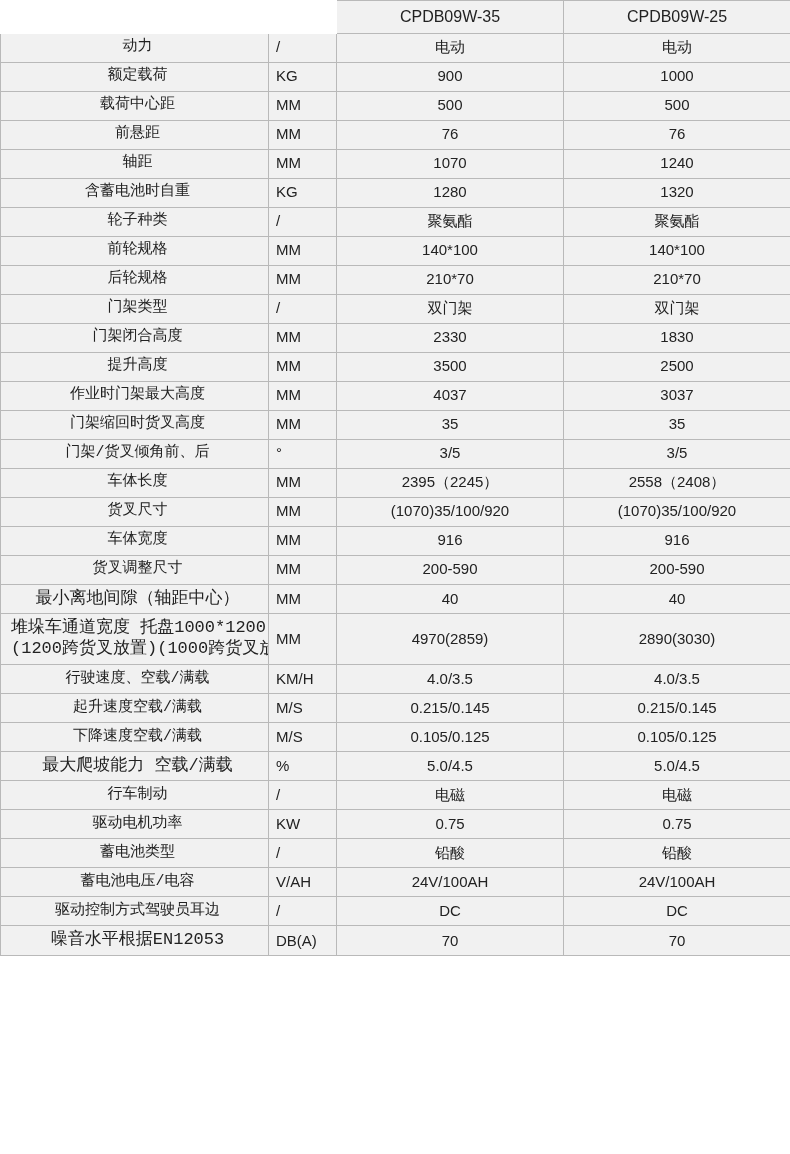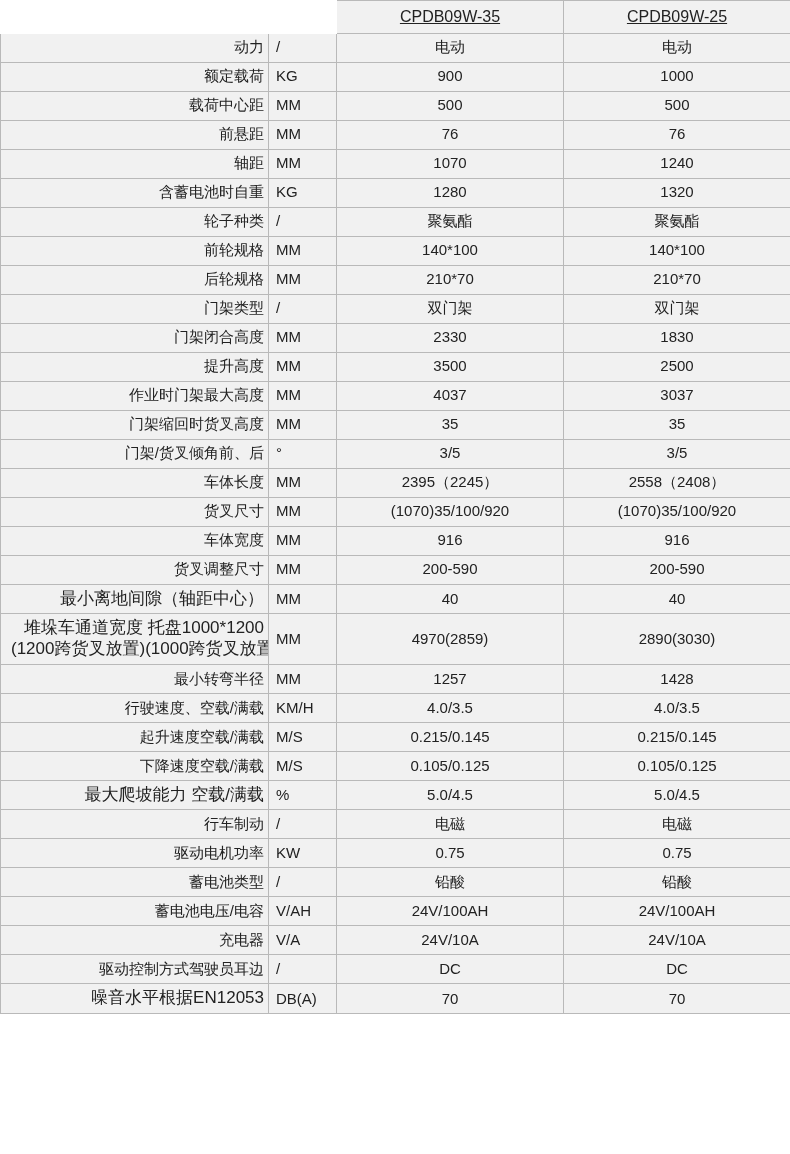--- a/index.html
+++ b/index.html
@@ -33,40 +33,40 @@
     line-height: 1.22;
     padding: 4px 4px;
     vertical-align: middle;
     background: #f1f1f1;
     height: 29px;
   }
   .spec-table tr.head td {
     background: #ffffff;
     border-top: 1px solid #ffffff;
     border-left: 1px solid #ffffff;
-    text-decoration: underline;
   }
   .spec-table tr.head td.model {
     background: #f1f1f1;
     border: 1px solid #b9b9b9;
     text-align: center;
     font-size: 16px;
     padding-top: 6px;
     padding-bottom: 6px;
   }
   .spec-table tr.head td.blank-name,
   .spec-table tr.head td.blank-unit {
     background: #ffffff;
     border: 1px solid #ffffff;
   }
   td.name {
-    text-align: right;
+    text-align: center;
     padding-left: 10px;
     white-space: nowrap;
     overflow: hidden;
+    font-family: Liberation Mono, monospace;
   }
   td.unit {
     text-align: left;
     padding-left: 7px;
   }
   td.val {
     text-align: center;
   }
   td.name.small { font-size: 17px; }
   .two-line {
@@ -212,26 +212,20 @@
         <td class="val">40</td>
         <td class="val">40</td>
       </tr>
       <tr>
         <td class="name small two-line"><span>堆垛车通道宽度 托盘1000*1200</span><span class="l2">(1200跨货叉放置)(1000跨货叉放置</span></td>
         <td class="unit">MM</td>
         <td class="val">4970(2859)</td>
         <td class="val">2890(3030)</td>
       </tr>
       <tr>
-        <td class="name"> 最小转弯半径</td>
-        <td class="unit">MM</td>
-        <td class="val">1257</td>
-        <td class="val">1428</td>
-      </tr>
-      <tr>
         <td class="name">行驶速度、空载/满载</td>
         <td class="unit">KM/H</td>
         <td class="val">4.0/3.5</td>
         <td class="val">4.0/3.5</td>
       </tr>
       <tr>
         <td class="name">起升速度空载/满载</td>
         <td class="unit">M/S</td>
         <td class="val">0.215/0.145</td>
         <td class="val">0.215/0.145</td>
@@ -266,26 +260,20 @@
         <td class="val">铅酸</td>
         <td class="val">铅酸</td>
       </tr>
       <tr>
         <td class="name">蓄电池电压/电容</td>
         <td class="unit">V/AH</td>
         <td class="val">24V/100AH</td>
         <td class="val">24V/100AH</td>
       </tr>
       <tr>
-        <td class="name">充电器</td>
-        <td class="unit">V/A</td>
-        <td class="val">24V/10A</td>
-        <td class="val">24V/10A</td>
-      </tr>
-      <tr>
         <td class="name">驱动控制方式驾驶员耳边</td>
         <td class="unit">/</td>
         <td class="val">DC</td>
         <td class="val">DC</td>
       </tr>
       <tr>
         <td class="name small">噪音水平根据EN12053</td>
         <td class="unit">DB(A)</td>
         <td class="val">70</td>
         <td class="val">70</td>

